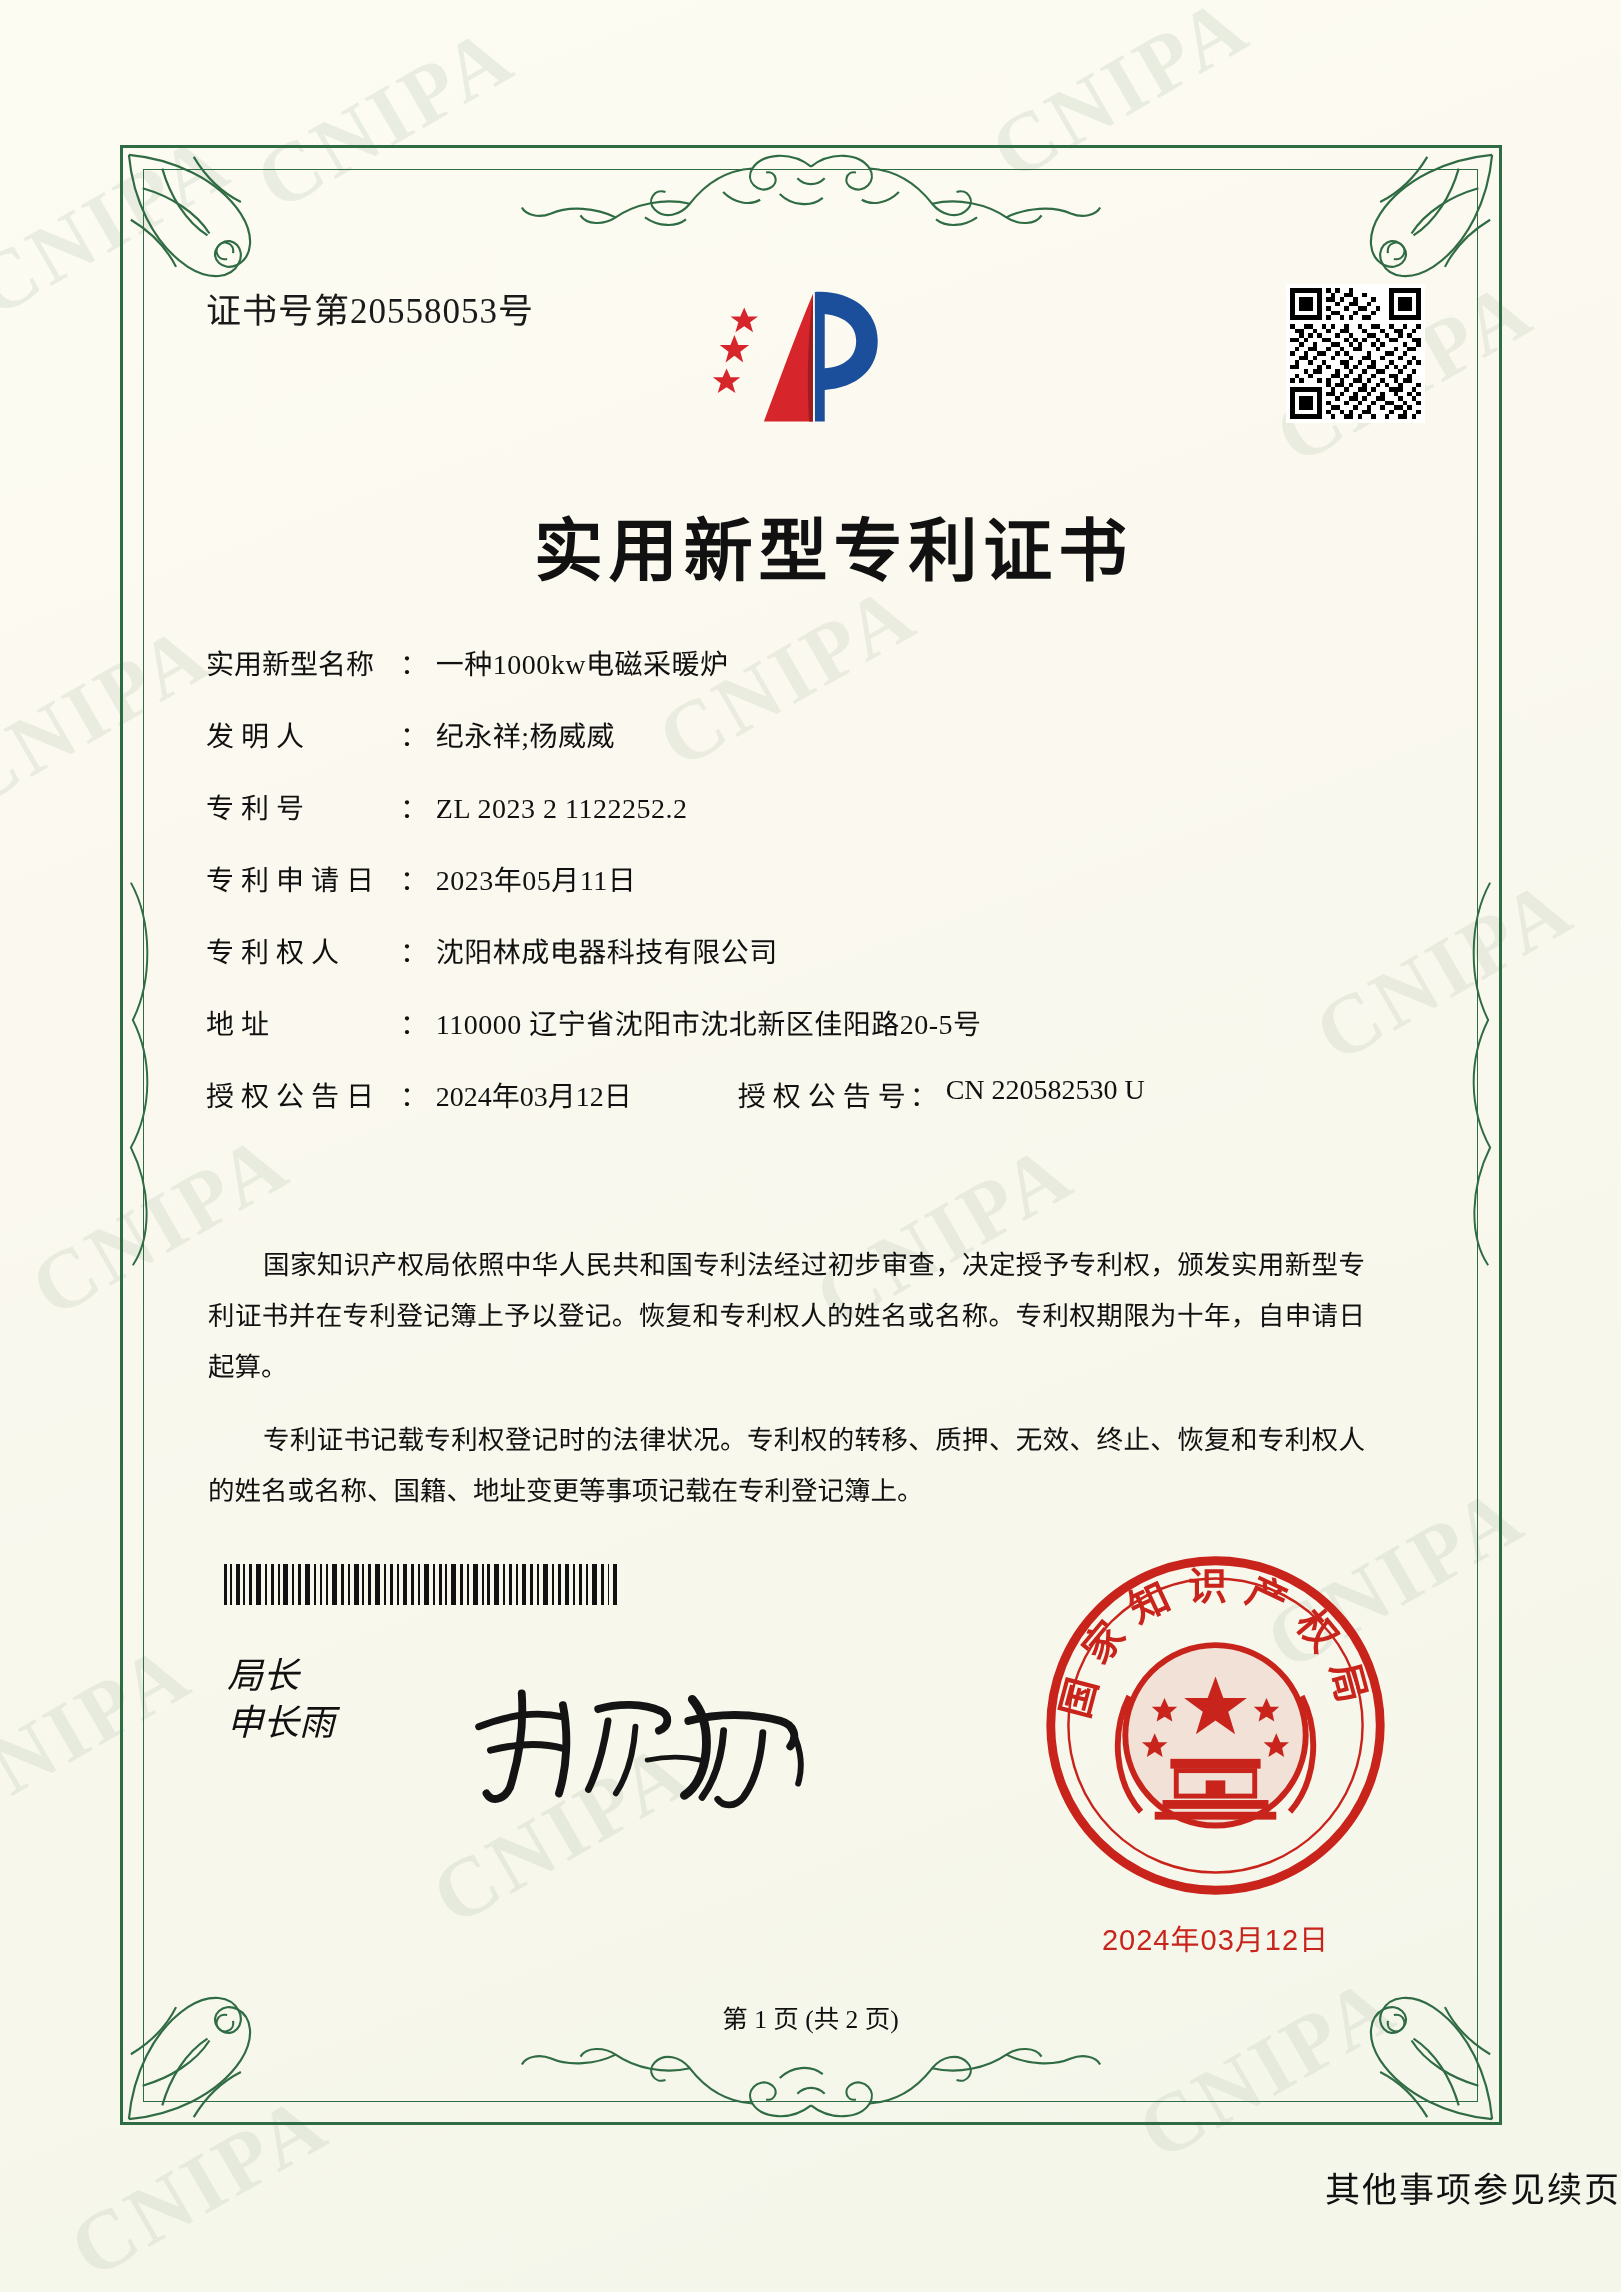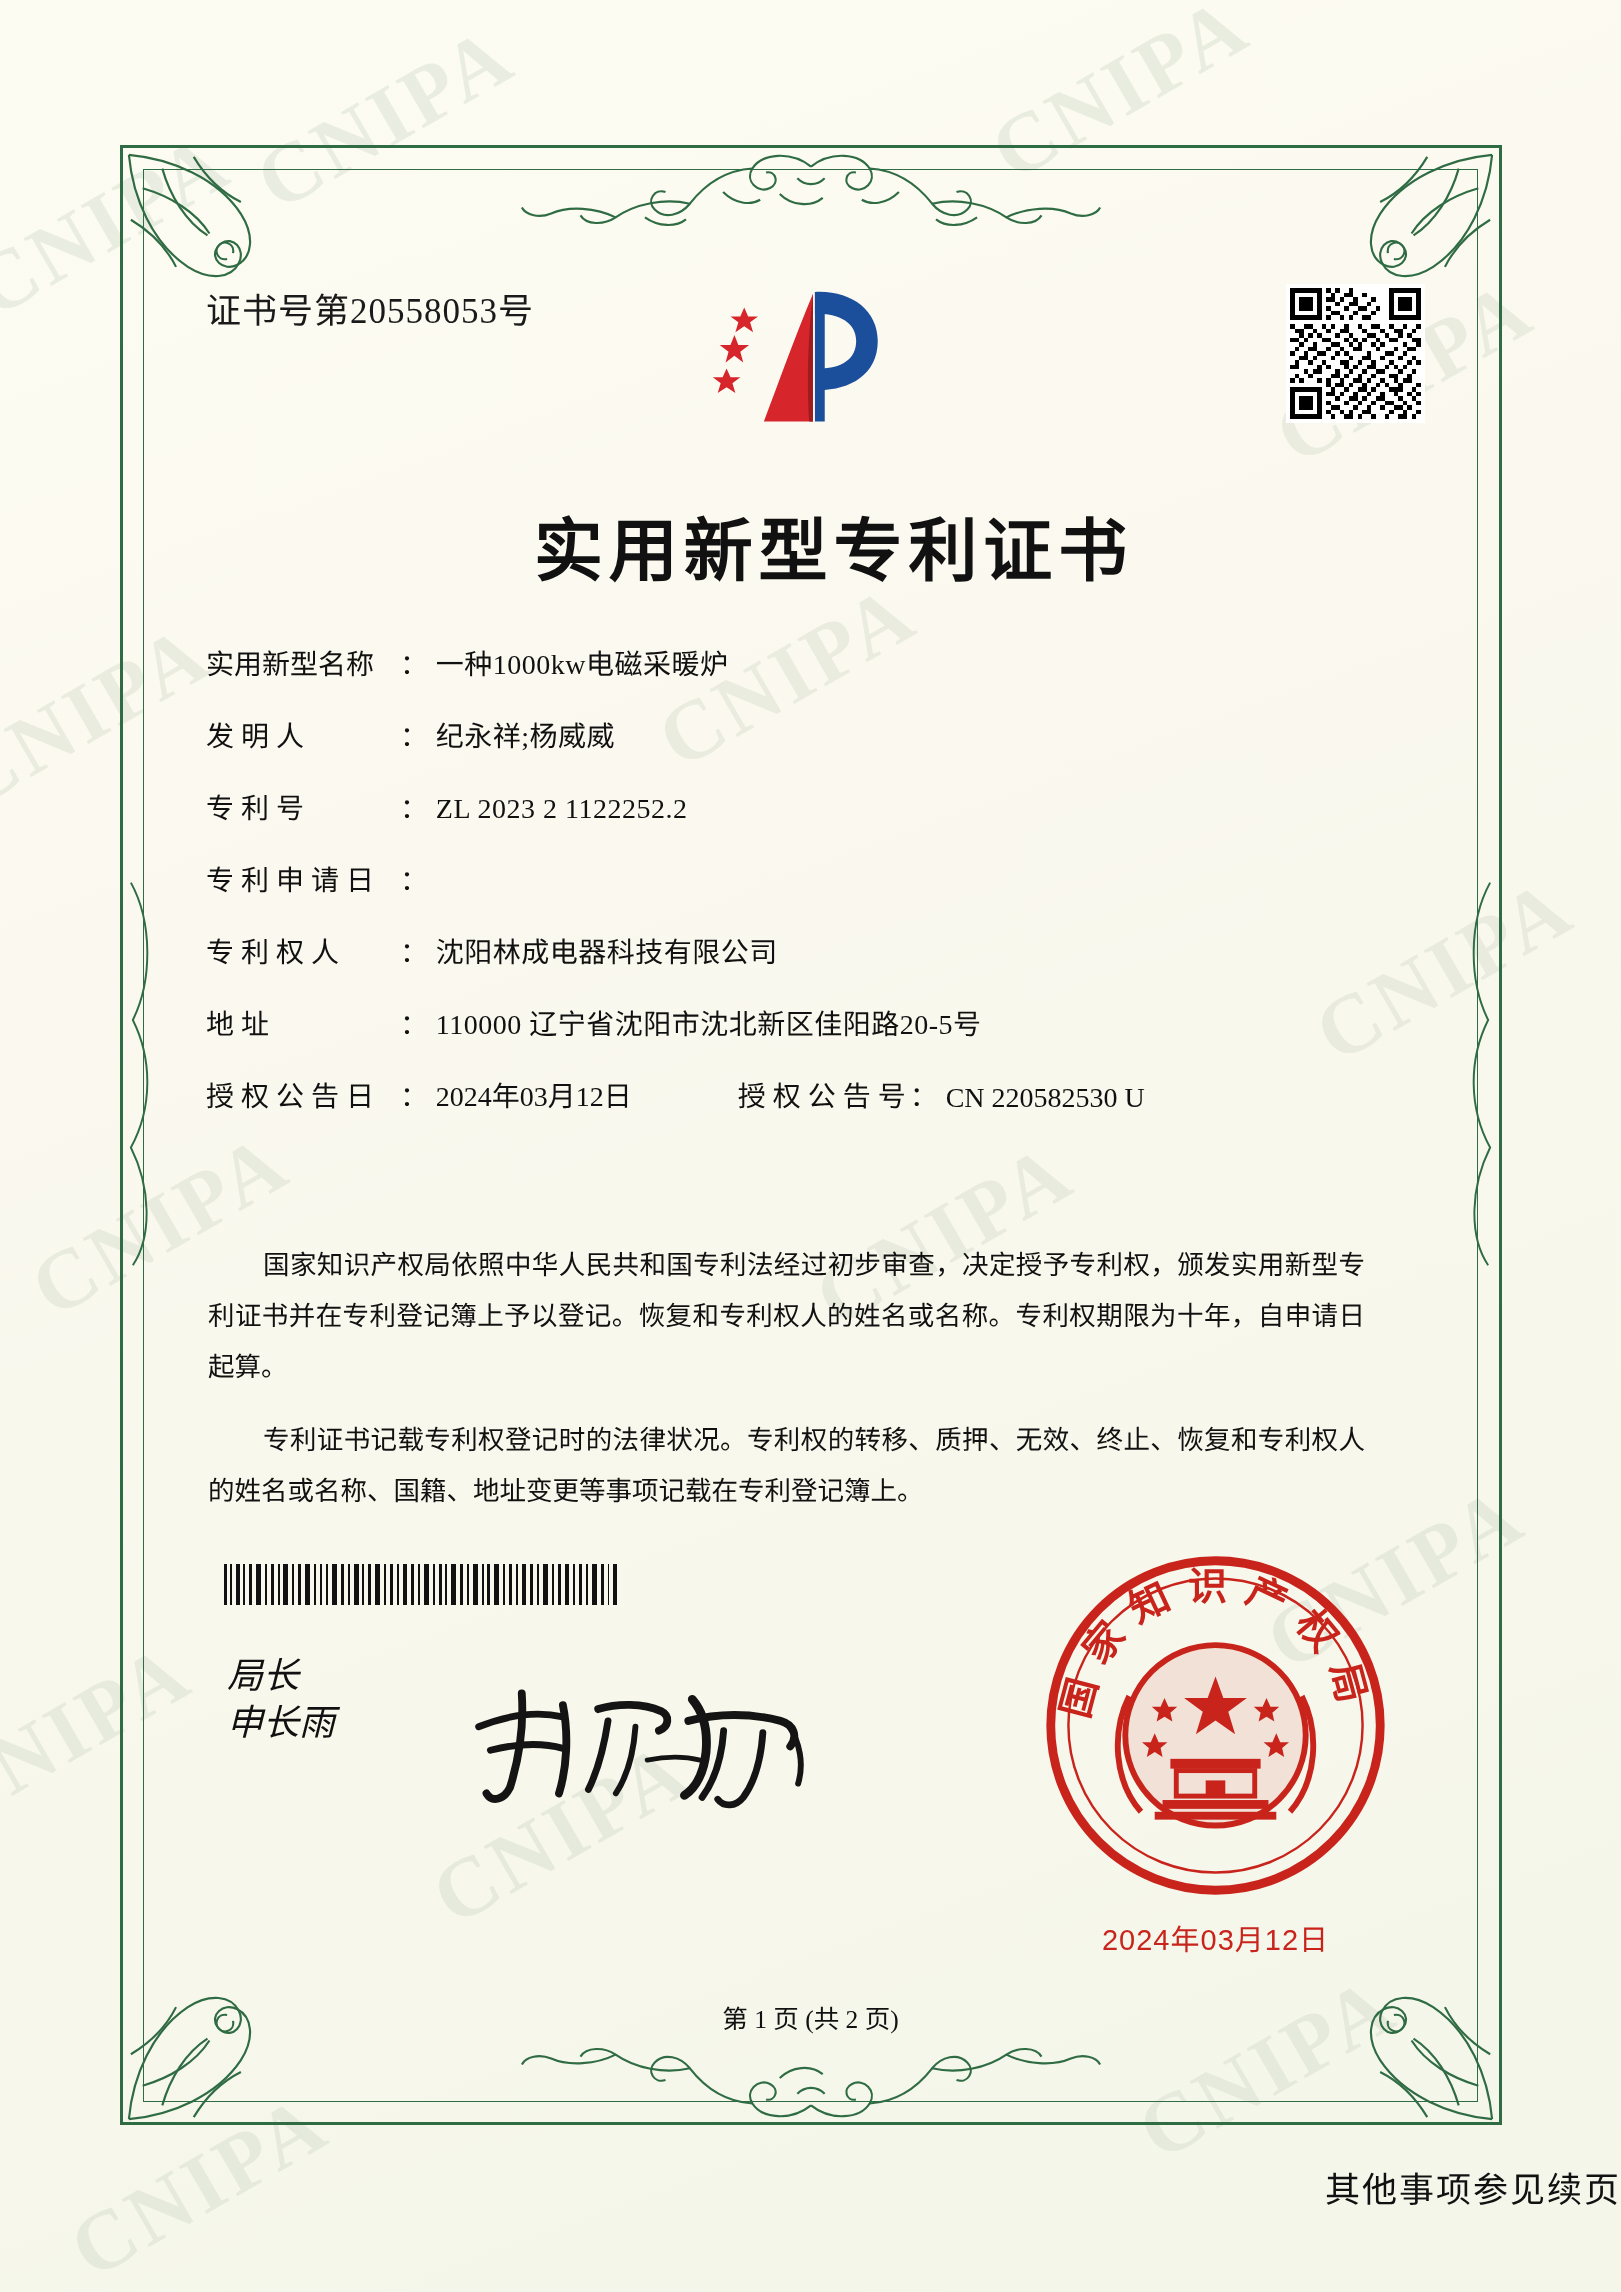--- a/index.html
+++ b/index.html
@@ -136,21 +136,21 @@
     flex: 0 0 auto;
     padding: 0 7.8px 0 0;
   }
   .fvalue {
     flex: 1 1 auto;
     letter-spacing: 0.5px;
   }
   .frow-split .flabel { width: 194px; flex: 0 0 194px; }
   .split-second {
     display: flex;
-    align-items: flex-end;
+    align-items: flex-start;
     margin-left: 106px;
   }
   .split-second .flabel2 {
     width: 172px;
     flex: 0 0 172px;
     display: flex;
     justify-content: space-between;
   }
 
   
@@ -599,20 +599,21 @@
 
     <div class="frow">
       <span class="flabel">专 利 号</span>
       <span class="fcolon">：</span>
       <span class="fvalue">ZL 2023 2 1122252.2</span>
     </div>
 
     <div class="frow">
       <span class="flabel">专 利 申 请 日</span>
       <span class="fcolon">：</span>
+      <span class="fvalue">2023年05月11日</span>
     </div>
 
     <div class="frow">
       <span class="flabel">专 利 权 人</span>
       <span class="fcolon">：</span>
       <span class="fvalue">沈阳林成电器科技有限公司</span>
     </div>
 
     <div class="frow">
       <span class="flabel">地 址</span>

